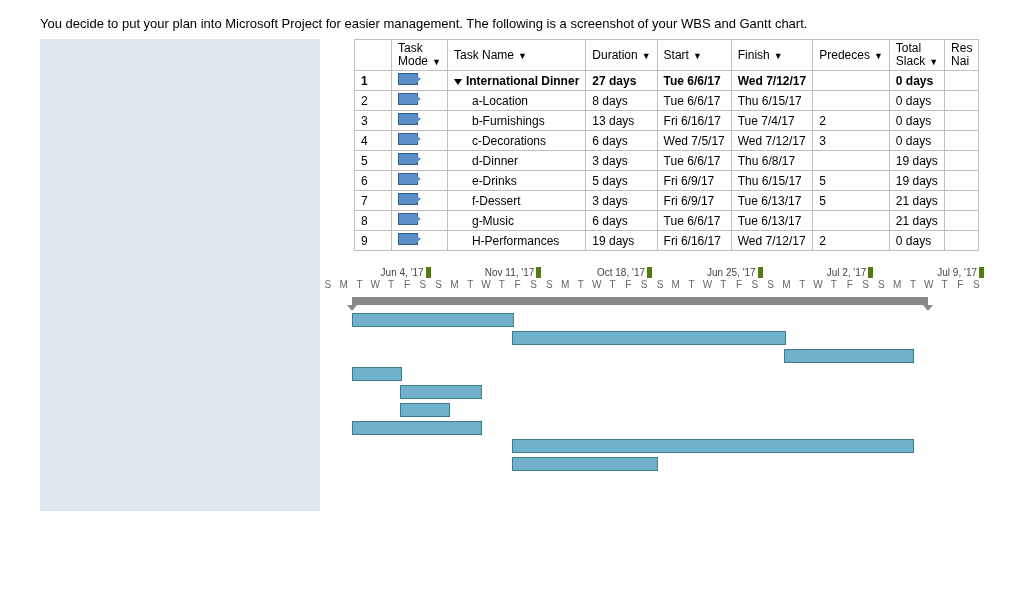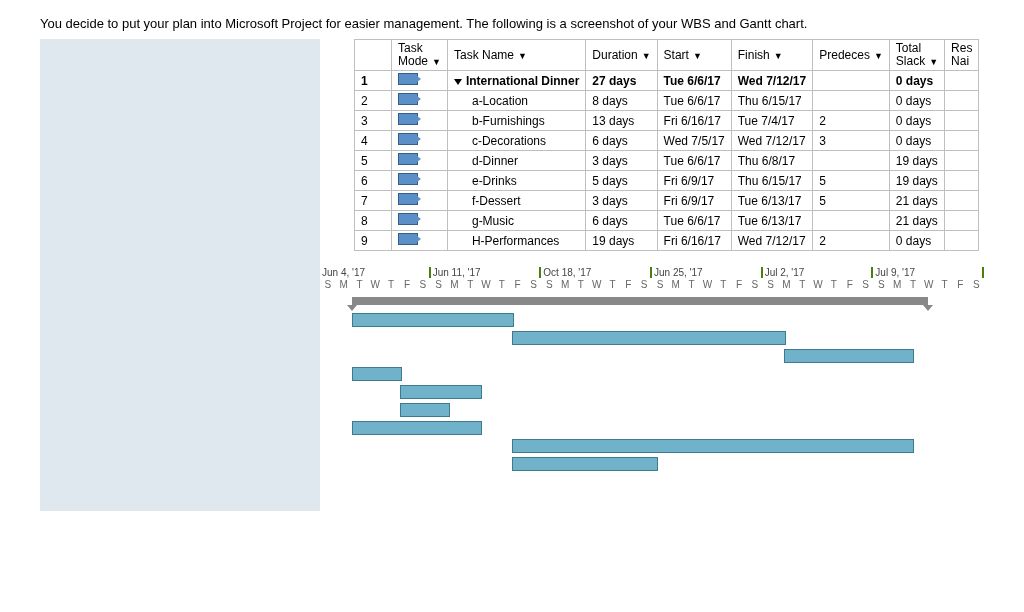--- a/index.html
+++ b/index.html
@@ -32,21 +32,21 @@
   .rownum { width:24px; text-align:center; background:#f5f5f5; }
   .mode-icon { width:18px; height:10px; background:#5a8fc8; display:inline-block; border:1px solid #355f8a; position:relative; }
   .mode-icon::after { content:""; position:absolute; right:-4px; top:2px; width:0; height:0; border-top:3px solid transparent; border-bottom:3px solid transparent; border-left:4px solid #5a8fc8; }
   .summary-row td { font-weight:bold; }
   .summary-caret { display:inline-block; width:0; height:0; border-left:4px solid transparent; border-right:4px solid transparent; border-top:6px solid #000; margin-right:4px; vertical-align:middle; }
   .slack-cell { text-align:right; }
 
   
   .timeline { margin:6px 0 0 0; font-size:10px; color:#555; }
   .timeline .weeks { display:flex; }
-  .timeline .week { width:112px; border-right:2px solid #4d7c0f; box-sizing:border-box; padding:0 2px; }
+  .timeline .week { width:112px; border-right:5px solid #4d7c0f; box-sizing:border-box; padding:0 2px;text-align:right; }
   .timeline .week .label { color:#444; }
   .timeline .days { display:flex; margin-top:1px; }
   .timeline .day { width:16px; text-align:center; color:#666; }
 
   
   .gantt { position:relative; margin-top:2px; }
   .gantt .row { height:18px; position:relative; }
   .gantt .bar, .gantt .sum-bar { position:absolute; height:12px; top:3px; }
   .gantt .bar { background:#6fb2c9; border:1px solid #3d7a91; }
   .gantt .sum-bar { height:8px; top:5px; background:#888; }
@@ -210,21 +210,21 @@
             </tbody>
         </table>
       </div>
 
       <div class="timeline">
         <div class="weeks" id="weeks">
             <div class="week">
               <div class="label">Jun 4, '17</div>
             </div>
             <div class="week">
-              <div class="label">Jun 11, '17</div>
+              <div class="label">Nov 11, '17</div>
             </div>
             <div class="week">
               <div class="label">Oct 18, '17</div>
             </div>
             <div class="week">
               <div class="label">Jun 25, '17</div>
             </div>
             <div class="week">
               <div class="label">Jul 2, '17</div>
             </div>

